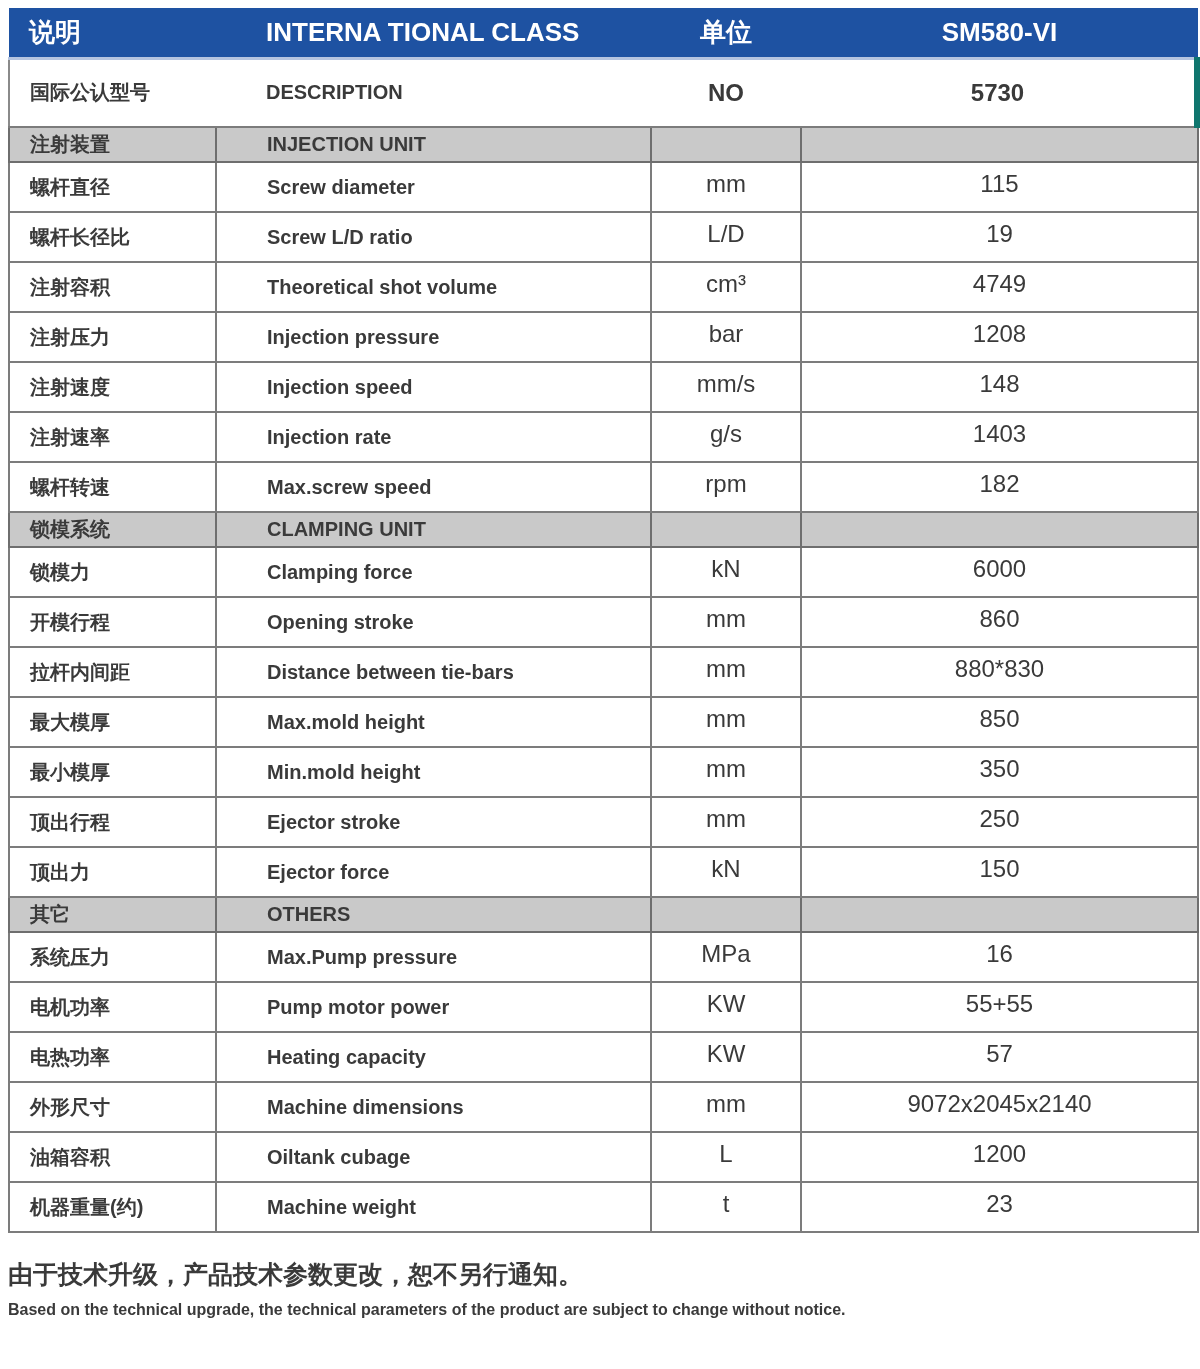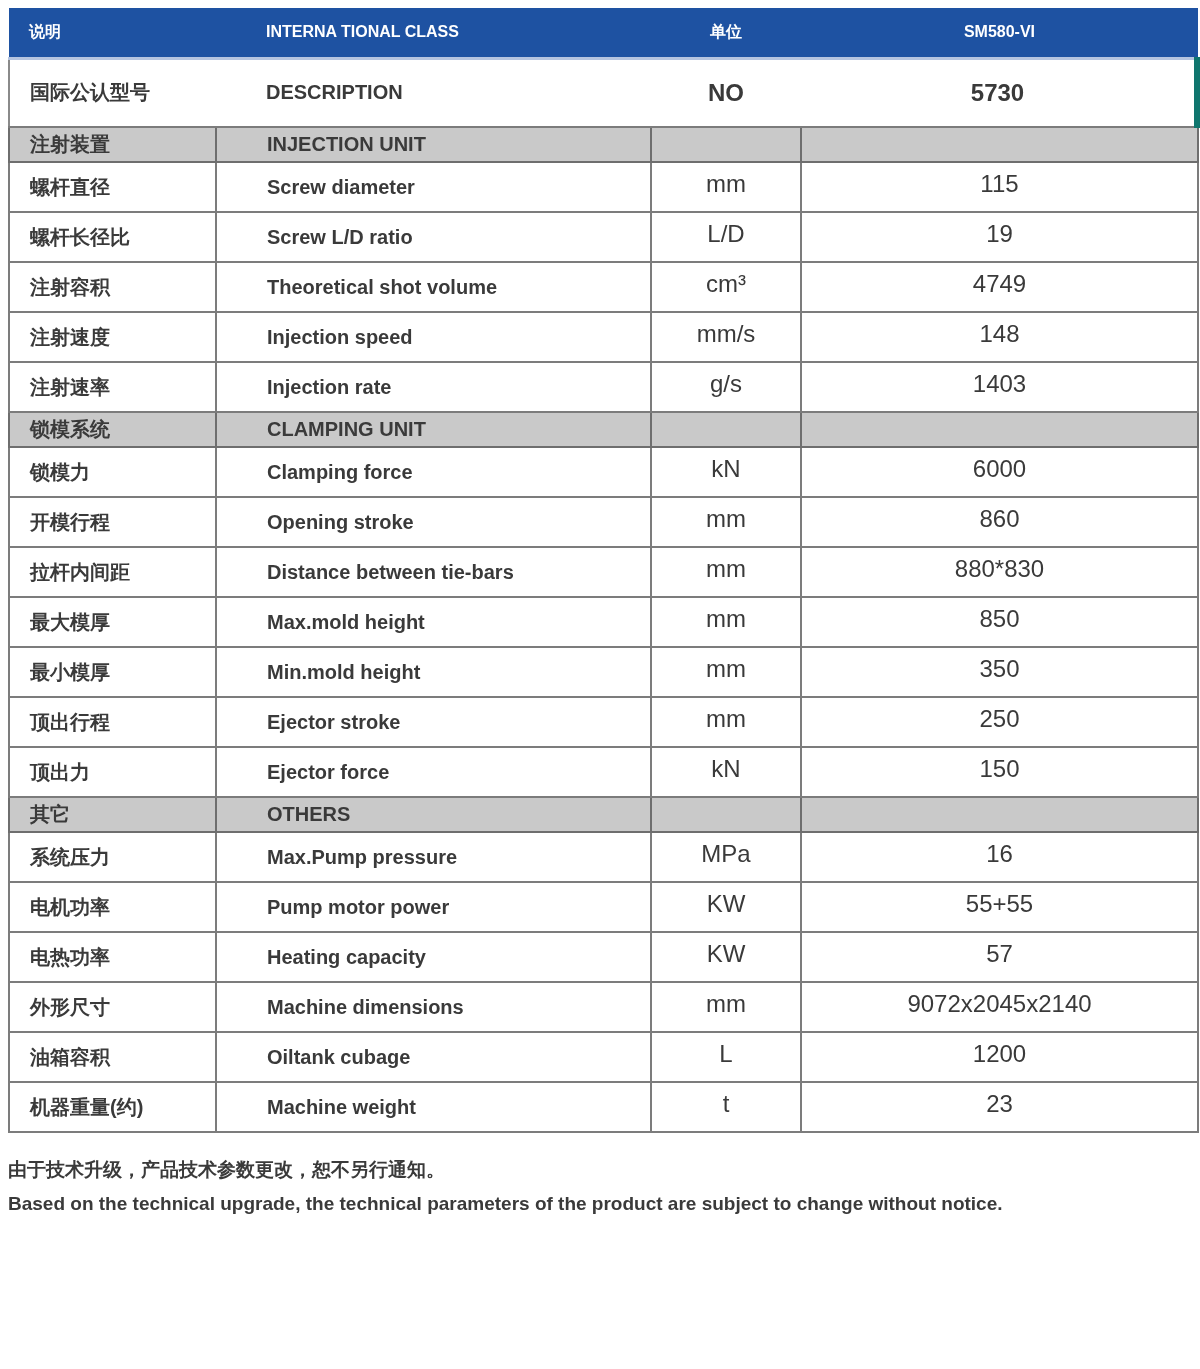--- a/index.html
+++ b/index.html
@@ -32,21 +32,21 @@
     overflow: hidden;
     white-space: nowrap;
     box-sizing: border-box;
   }
 
   
   tr.head th {
     background: #1e52a2;
     color: #ffffff;
     height: 50px;
-    font-size: 16px;
+    font-size: 26px;
     font-weight: bold;
     border: none;
     border-bottom: 3px solid #b5c4e0;
   }
 
   
   tr.desc td {
     height: 69px;
     background: #ffffff;
     border-top: none;
@@ -94,26 +94,26 @@
   th.c1 { padding-left: 20px; text-align: left; }
   th.c2 { padding-left: 50px; text-align: left; }
   th.c3, th.c4 { text-align: center; }
   th.c4 { font-size: 23px; }
 
   .footer {
     margin: 24px 0 0 8px;
     color: #3a3a3a;
   }
   .footer-cn {
-    font-size: 19px;
+    font-size: 25px;
     font-weight: bold;
     line-height: 1.4;
   }
   .footer-en {
-    font-size: 19px;
+    font-size: 16px;
     font-weight: bold;
     line-height: 1.4;
     margin-top: 7px;
   }
 </style>
 </head>
 <body>
 
 <div class="page">
 
@@ -158,30 +158,42 @@
           <td class="c3">L/D</td>
           <td class="c4">19</td>
         </tr>
         <tr class="data">
           <td class="c1">注射容积</td>
           <td class="c2">Theoretical shot volume</td>
           <td class="c3">cm³</td>
           <td class="c4">4749</td>
         </tr>
         <tr class="data">
+          <td class="c1">注射压力</td>
+          <td class="c2">Injection pressure</td>
+          <td class="c3">bar</td>
+          <td class="c4">1208</td>
+        </tr>
+        <tr class="data">
           <td class="c1">注射速度</td>
           <td class="c2">Injection speed</td>
           <td class="c3">mm/s</td>
           <td class="c4">148</td>
         </tr>
         <tr class="data">
           <td class="c1">注射速率</td>
           <td class="c2">Injection rate</td>
           <td class="c3">g/s</td>
           <td class="c4">1403</td>
+        </tr>
+        <tr class="data">
+          <td class="c1">螺杆转速</td>
+          <td class="c2">Max.screw speed</td>
+          <td class="c3">rpm</td>
+          <td class="c4">182</td>
         </tr>
         <tr class="section">
           <td class="c1">锁模系统</td>
           <td class="c2">CLAMPING UNIT</td>
           <td class="c3"></td>
           <td class="c4"></td>
         </tr>
         <tr class="data">
           <td class="c1">锁模力</td>
           <td class="c2">Clamping force</td>

